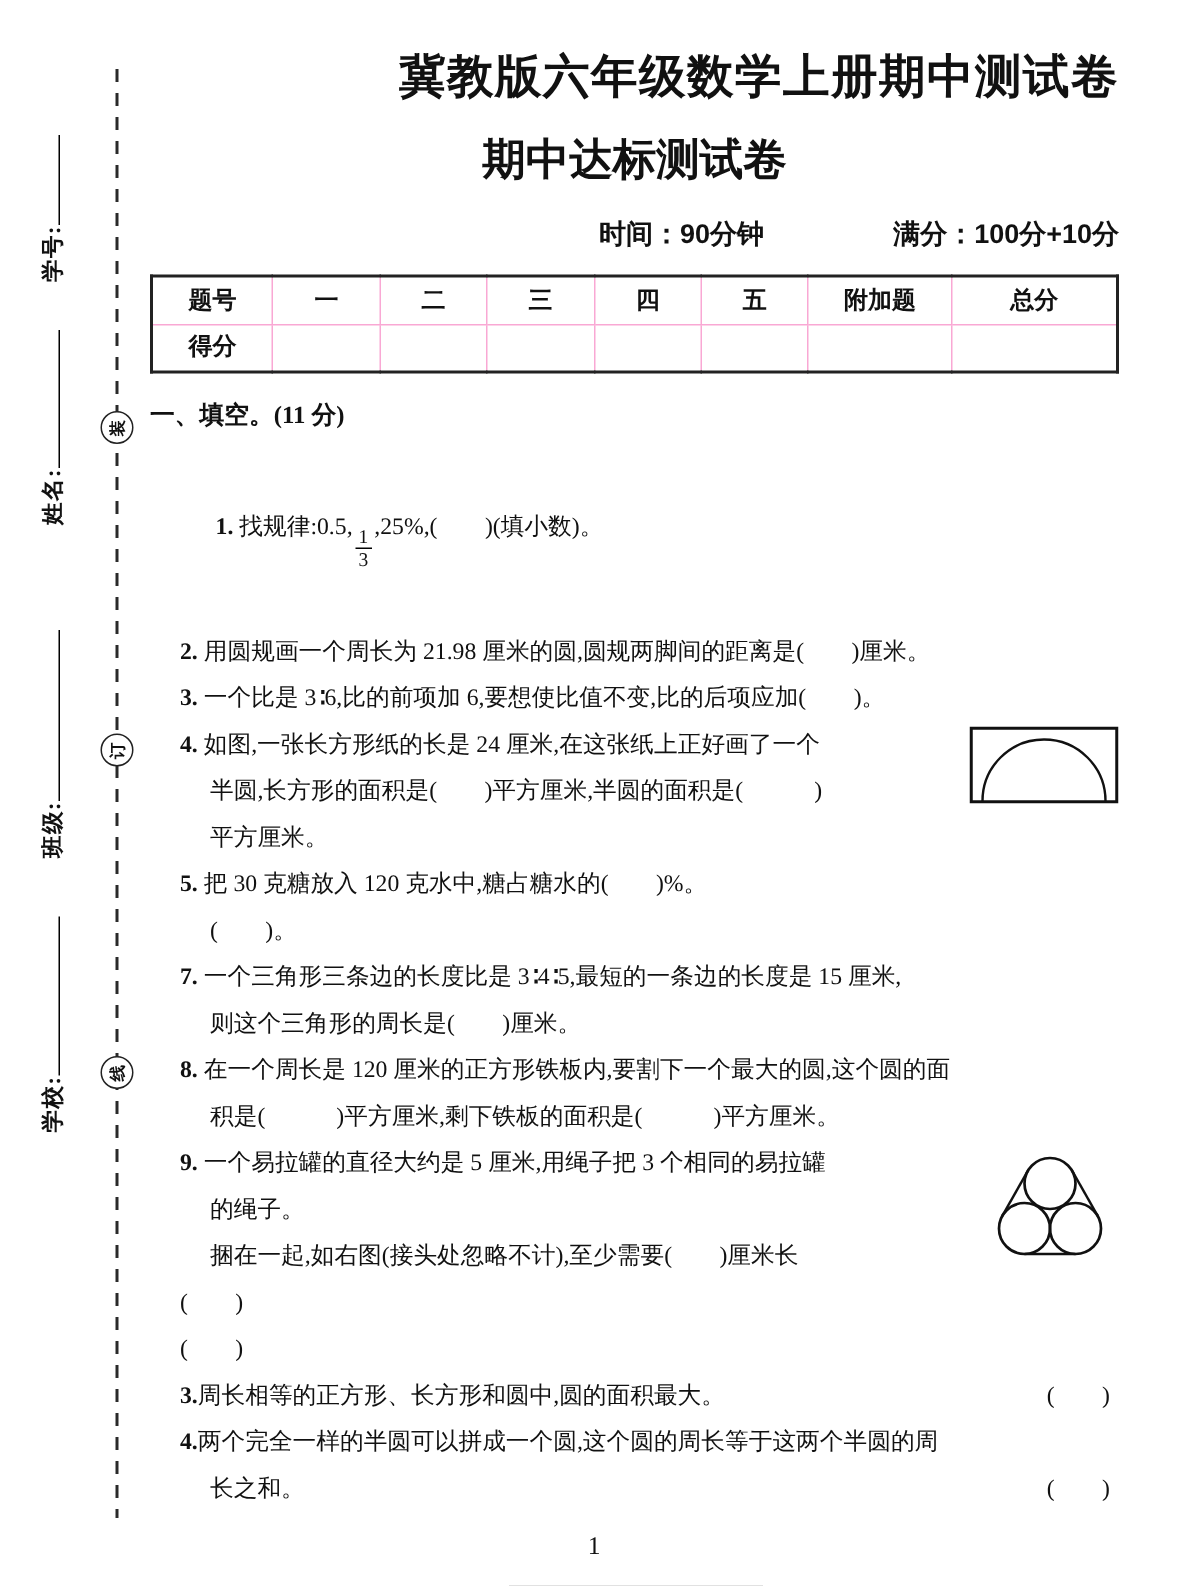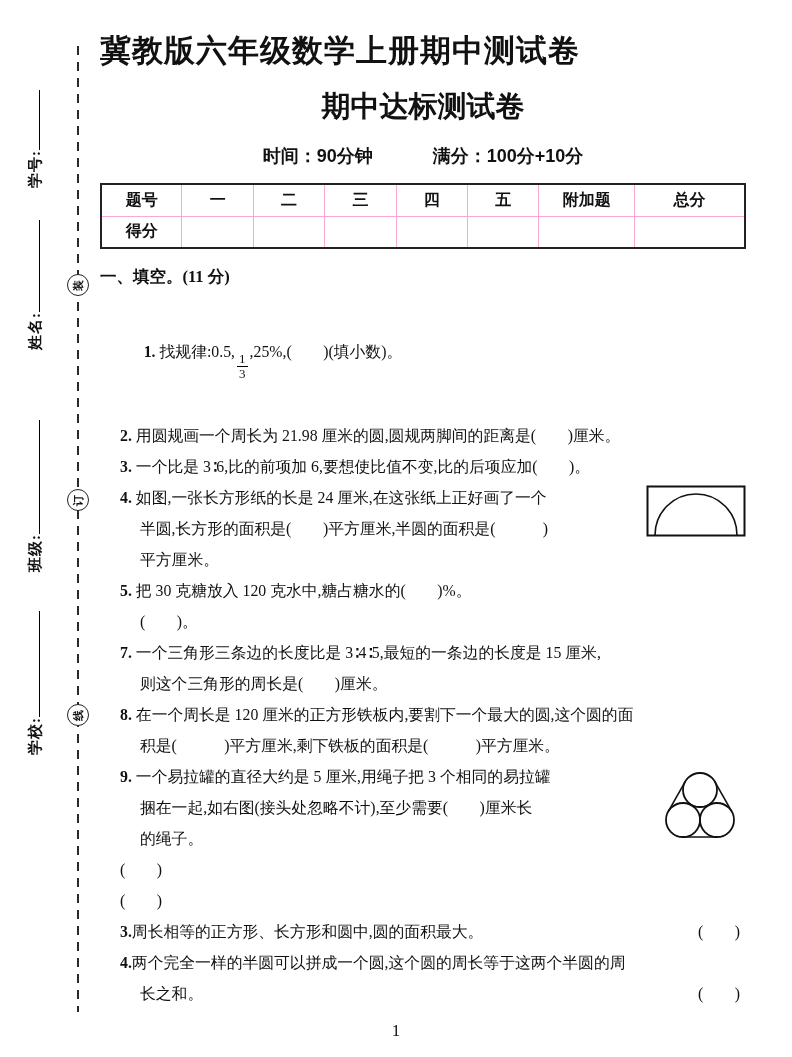--- a/index.html
+++ b/index.html
@@ -22,25 +22,25 @@
   .binding-mark span { display:inline-block; transform:rotate(-90deg); }
   .side-field {
     position:absolute; left:26px; transform:rotate(-90deg); transform-origin:left top;
     font-size:15px; font-weight:bold; white-space:nowrap; letter-spacing:1px;
   }
   .fill-line { display:inline-block; border-bottom:1.5px solid #000; height:0.95em; vertical-align:baseline; }
   .fl-60{width:60px}.fl-90{width:92px}.fl-112{width:114px}.fl-104{width:106px}
 
   
   .content { position:absolute; left:100px; top:0; width:646px; }
-  .title { margin-top:30px; text-align:left; font-size:31px; font-weight:bold;
+  .title { margin-top:30px; text-align:right; font-size:31px; font-weight:bold;
            font-family:"Liberation Sans", sans-serif; letter-spacing:1px; }
   .subtitle { margin-top:15px; text-align:center; font-size:29px; font-weight:bold;
               font-family:"Liberation Sans", sans-serif; }
-  .info-line { margin-top:17px; display:flex; justify-content:center; gap:60px;
+  .info-line { margin-top:17px; display:flex; justify-content:flex-end; gap:86px;
                font-size:18px; font-weight:bold; font-family:"Liberation Sans", sans-serif; }
 
   table.score { margin-top:15px; width:100%; border-collapse:collapse;
                 font-family:"Liberation Sans", sans-serif; }
   table.score td {
     border:1px solid #f9a8d4; height:32px; text-align:center; font-size:16px; font-weight:bold;
   }
   table.score { border:2px solid #222; }
   td.c-no { width:11%; } td.c-n { width:9.7%; } td.c-add { width:13%; } td.c-tot { width:15%; }
 
@@ -149,22 +149,22 @@
     <div class="cont">(　　)。</div>
 
     <div class="q"><b>7.</b><span>一个三角形三条边的长度比是 3∶4∶5,最短的一条边的长度是 15 厘米,</span></div>
     <div class="cont">则这个三角形的周长是(　　)厘米。</div>
 
     <div class="q"><b>8.</b><span>在一个周长是 120 厘米的正方形铁板内,要割下一个最大的圆,这个圆的面</span></div>
     <div class="cont">积是(　　　)平方厘米,剩下铁板的面积是(　　　)平方厘米。</div>
 
     <div class="qblock">
       <div class="q pad-fig"><b>9.</b><span>一个易拉罐的直径大约是 5 厘米,用绳子把 3 个相同的易拉罐</span></div>
+      <div class="cont pad-fig">的绳子。</div>
       <div class="cont pad-fig">捆在一起,如右图(接头处忽略不计),至少需要(　　)厘米长</div>
-      <div class="cont pad-fig">的绳子。</div>
       <svg class="fig fig-cans" width="92" height="82" viewBox="0 0 92 82">
         <circle cx="46" cy="23" r="17" fill="none" stroke="#111" stroke-width="1.8"></circle>
         <circle cx="29" cy="53" r="17" fill="none" stroke="#111" stroke-width="1.8"></circle>
         <circle cx="63" cy="53" r="17" fill="none" stroke="#111" stroke-width="1.8"></circle>
         <line x1="31.2" y1="14.6" x2="14.2" y2="44.6" stroke="#111" stroke-width="1.6"></line>
         <line x1="60.8" y1="14.6" x2="77.8" y2="44.6" stroke="#111" stroke-width="1.6"></line>
         <line x1="29" y1="70" x2="63" y2="70" stroke="#111" stroke-width="1.6"></line>
       </svg>
     </div>
 

